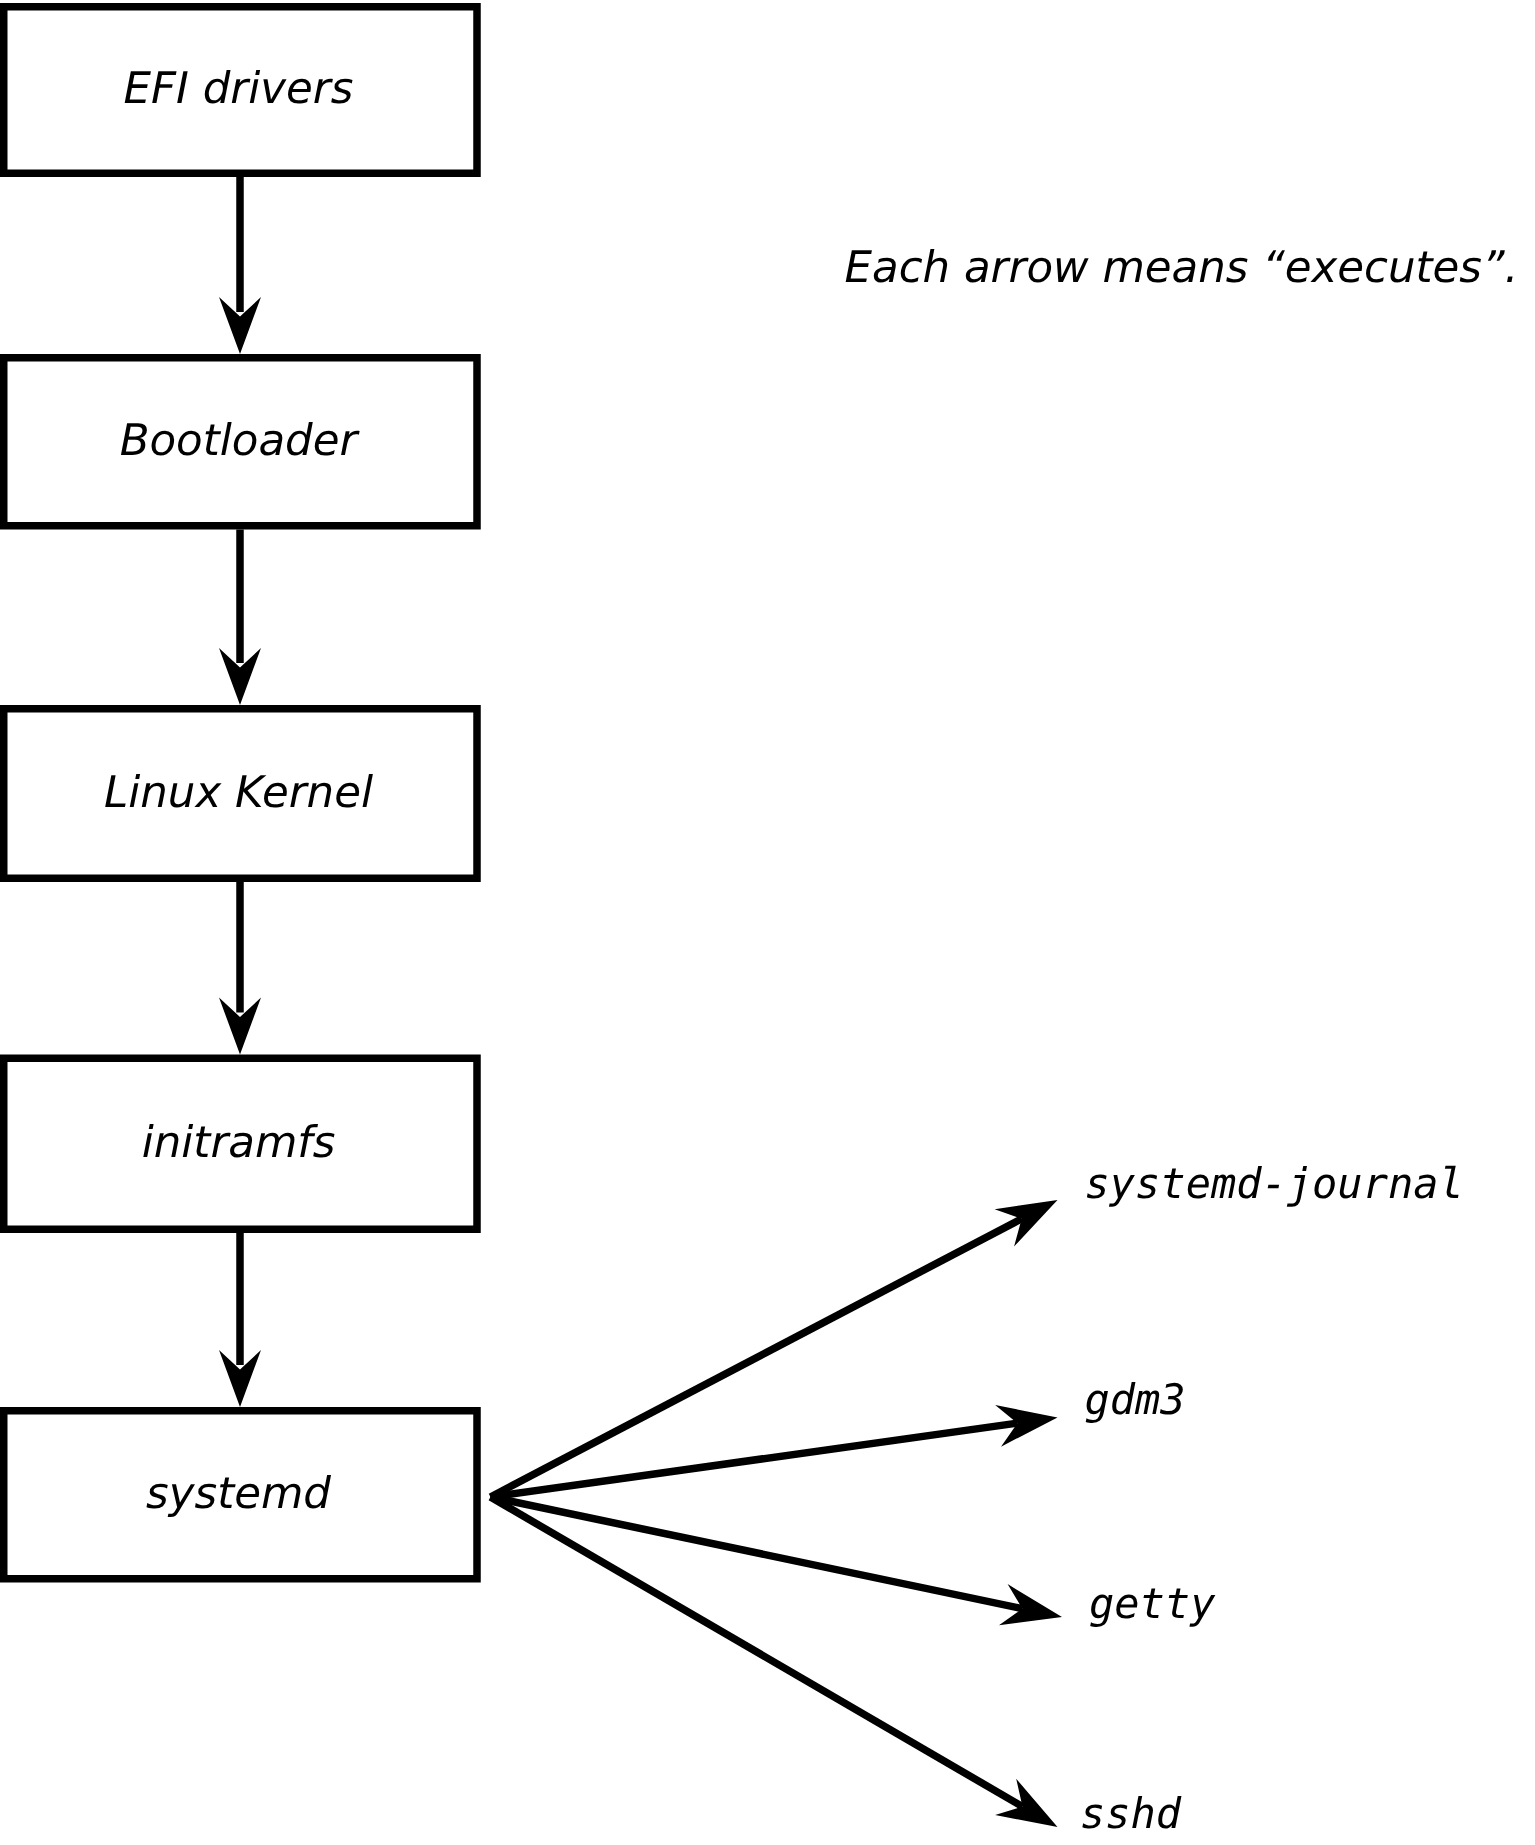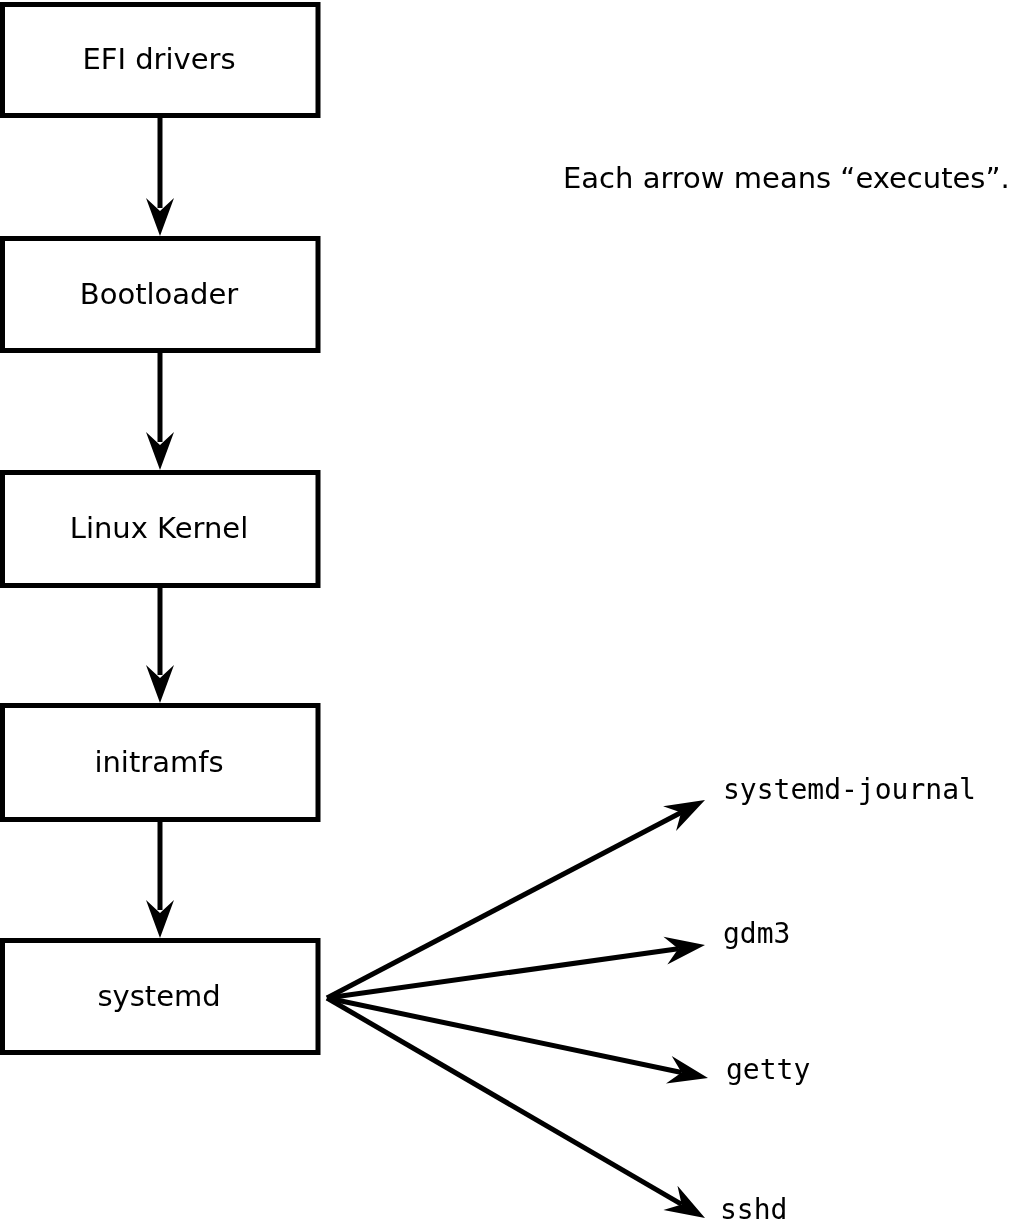--- a/index.html
+++ b/index.html
@@ -9,20 +9,21 @@
   }
   body {
     font-family: "DejaVu Sans", sans-serif;
   }
   #canvas {
     position: relative;
     width: 1023px;
     height: 1230px;
     background: #ffffff;
     overflow: hidden;
+    font-style: italic;
   }
   #diagram-svg {
     position: absolute;
     left: 0;
     top: 0;
     width: 1023px;
     height: 1230px;
   }
   .node-box-label {
     font-family: "DejaVu Sans", sans-serif;

